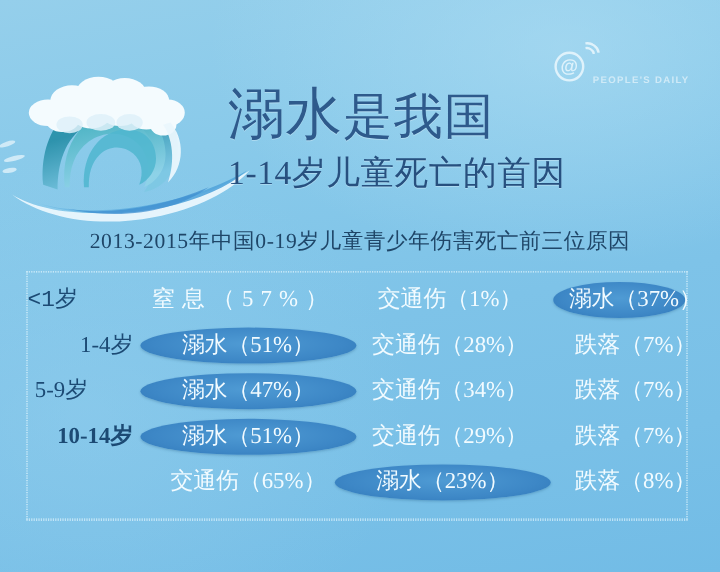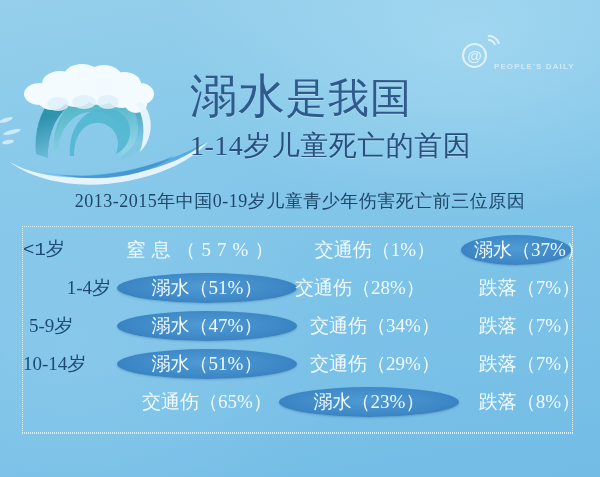--- a/index.html
+++ b/index.html
@@ -135,33 +135,33 @@
         <div class="pill pill-ell" style="left: 438px; width: 110px;"></div>
         <div class="cell c-age" style="left: 0px; width: 88px; text-align: left; font-family: Liberation Mono, monospace;">&lt;1岁</div>
         <div class="cell c-item" style="left: 100px; width: 160px; text-align: center; letter-spacing: 6px;">窒息（57%）</div>
         <div class="cell c-item" style="left: 272px; width: 160px; text-align: center;">交通伤（1%）</div>
         <div class="cell c-item" style="left: 444px; width: 125px; text-align: center;">溺水（37%）</div>
       </div>
       <div class="row" style="top: 42px;">
         <div class="pill pill-ell" style="left: 94px; width: 180px;"></div>
         <div class="cell c-age" style="left: 0px; width: 88px; text-align: right;">1-4岁</div>
         <div class="cell c-item" style="left: 96px; width: 176px; text-align: center;">溺水（51%）</div>
-        <div class="cell c-item" style="left: 272px; width: 160px; text-align: left;">交通伤（28%）</div>
+        <div class="cell c-item" style="left: 272px; width: 160px; text-align: center;">交通伤（28%）</div>
         <div class="cell c-item" style="left: 444px; width: 125px; text-align: center;">跌落（7%）</div>
       </div>
       <div class="row" style="top: 80px;">
         <div class="pill pill-ell" style="left: 94px; width: 180px;"></div>
         <div class="cell c-age" style="left: 6px; width: 88px; text-align: left;">5-9岁</div>
         <div class="cell c-item" style="left: 96px; width: 176px; text-align: center;">溺水（47%）</div>
         <div class="cell c-item" style="left: 272px; width: 160px; text-align: center;">交通伤（34%）</div>
         <div class="cell c-item" style="left: 444px; width: 125px; text-align: center;">跌落（7%）</div>
       </div>
       <div class="row" style="top: 118px;">
         <div class="pill pill-ell" style="left: 94px; width: 180px;"></div>
-        <div class="cell c-age" style="left: 0px; width: 88px; ">10-14岁</div>
+        <div class="cell c-age" style="left: 0px; width: 88px; text-align: right; font-weight: bold;">10-14岁</div>
         <div class="cell c-item" style="left: 96px; width: 176px; text-align: center;">溺水（51%）</div>
         <div class="cell c-item" style="left: 272px; width: 160px; text-align: center;">交通伤（29%）</div>
         <div class="cell c-item" style="left: 444px; width: 125px; text-align: center;">跌落（7%）</div>
       </div>
       <div class="row" style="top: 156px;">
         <div class="pill pill-ell" style="left: 256px; width: 180px;"></div>
         <div class="cell c-item" style="left: 104px; width: 160px; text-align: center;">交通伤（65%）</div>
         <div class="cell c-item" style="left: 258px; width: 176px; text-align: center;">溺水（23%）</div>
         <div class="cell c-item" style="left: 444px; width: 125px; text-align: center;">跌落（8%）</div>
       </div>

